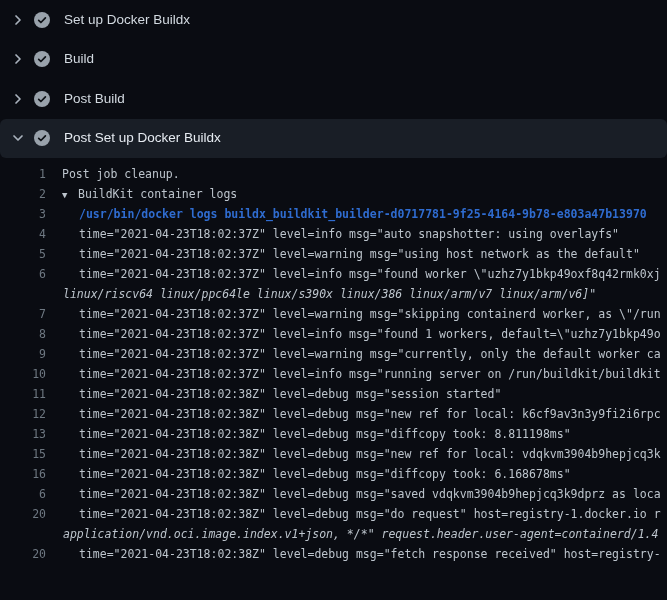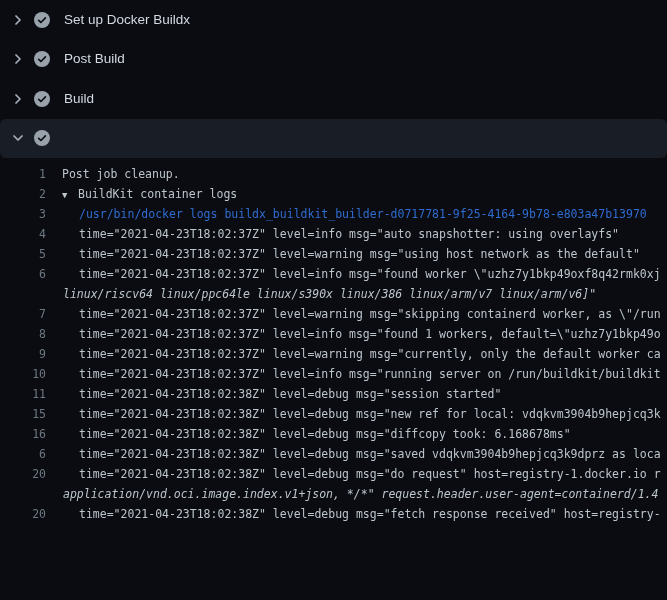--- a/index.html
+++ b/index.html
@@ -43,21 +43,21 @@
   .lnum{
     flex:0 0 46px;text-align:right;color:var(--line-number);
     cursor:pointer;user-select:none;
   }
   .lcontent{flex:1;white-space:pre;overflow:hidden;}
   .k-top  .lcontent{padding-left:16px;}
   .k-group .lcontent{padding-left:16px;}
   .k-log  .lcontent{padding-left:33px;}
   .k-cmd  .lcontent{padding-left:33px;}
   .k-wrap .lcontent{padding-left:17px;font-style:italic;}
-  .k-cmd  .ltext{color:var(--command-blue);}
+  .k-cmd  .ltext{color:var(--command-blue);font-weight:bold;}
   .arrow{display:inline-block;width:16px;font-size:9px;color:var(--log-text);cursor:pointer;}
 </style>
 </head>
 <body>
 
 <div class="viewer">
   <div class="steps" id="steps">
   <div class="step">
     <span class="chev chev-right">
       <svg width="16" height="16" viewBox="0 0 16 16">
@@ -80,52 +80,53 @@
             <path d="M6 4l4 4-4 4" fill="none" stroke="currentColor" stroke-width="1.7" stroke-linecap="round" stroke-linejoin="round"></path>
           </svg>
     </span>
 
     <span class="circle">
       <svg width="16" height="16" viewBox="0 0 16 16">
             <circle cx="8" cy="8" r="8" fill="var(--check-circle)"></circle>
             <path d="M4.7 8.3l2.2 2.2 4.5-4.6" fill="none" stroke="var(--check-mark)" stroke-width="1.7" stroke-linecap="round" stroke-linejoin="round"></path>
           </svg>
     </span>
-    <span class="step-label">Post Build</span>
+    <span class="step-label">Build</span>
   </div>
 
   <div class="step">
     <span class="chev chev-right">
       <svg width="16" height="16" viewBox="0 0 16 16">
             <path d="M6 4l4 4-4 4" fill="none" stroke="currentColor" stroke-width="1.7" stroke-linecap="round" stroke-linejoin="round"></path>
           </svg>
     </span>
 
     <span class="circle">
       <svg width="16" height="16" viewBox="0 0 16 16">
             <circle cx="8" cy="8" r="8" fill="var(--check-circle)"></circle>
             <path d="M4.7 8.3l2.2 2.2 4.5-4.6" fill="none" stroke="var(--check-mark)" stroke-width="1.7" stroke-linecap="round" stroke-linejoin="round"></path>
           </svg>
     </span>
-    <span class="step-label">Build</span>
+    <span class="step-label">Post Build</span>
   </div>
 
   <div class="step expanded">
 
     <span class="chev chev-down">
       <svg width="16" height="16" viewBox="0 0 16 16">
             <path d="M4 6l4 4 4-4" fill="none" stroke="currentColor" stroke-width="1.7" stroke-linecap="round" stroke-linejoin="round"></path>
           </svg>
     </span>
     <span class="circle">
       <svg width="16" height="16" viewBox="0 0 16 16">
             <circle cx="8" cy="8" r="8" fill="var(--check-circle)"></circle>
             <path d="M4.7 8.3l2.2 2.2 4.5-4.6" fill="none" stroke="var(--check-mark)" stroke-width="1.7" stroke-linecap="round" stroke-linejoin="round"></path>
           </svg>
     </span>
+    <span class="step-label">Post Set up Docker Buildx</span>
   </div>
 </div>
   <div class="log-area" id="log">
   <div class="row k-top">
     <span class="lnum">1</span>
     <span class="lcontent"><span class="ltext">Post job cleanup.</span></span>
   </div>
 
   <div class="row k-group">
     <span class="lnum">2</span>
@@ -175,21 +176,29 @@
   <div class="row k-log">
     <span class="lnum">10</span>
     <span class="lcontent"><span class="ltext">time="2021-04-23T18:02:37Z" level=info msg="running server on /run/buildkit/buildkit</span></span>
   </div>
 
   <div class="row k-log">
     <span class="lnum">11</span>
     <span class="lcontent"><span class="ltext">time="2021-04-23T18:02:38Z" level=debug msg="session started"</span></span>
   </div>
 
-
+  <div class="row k-log">
+    <span class="lnum">12</span>
+    <span class="lcontent"><span class="ltext">time="2021-04-23T18:02:38Z" level=debug msg="new ref for local: k6cf9av3n3y9fi2i6rpc</span></span>
+  </div>
+
+  <div class="row k-log">
+    <span class="lnum">13</span>
+    <span class="lcontent"><span class="ltext">time="2021-04-23T18:02:38Z" level=debug msg="diffcopy took: 8.811198ms"</span></span>
+  </div>
 
 
   <div class="row k-log">
     <span class="lnum">15</span>
     <span class="lcontent"><span class="ltext">time="2021-04-23T18:02:38Z" level=debug msg="new ref for local: vdqkvm3904b9hepjcq3k</span></span>
   </div>
 
   <div class="row k-log">
     <span class="lnum">16</span>
     <span class="lcontent"><span class="ltext">time="2021-04-23T18:02:38Z" level=debug msg="diffcopy took: 6.168678ms"</span></span>

